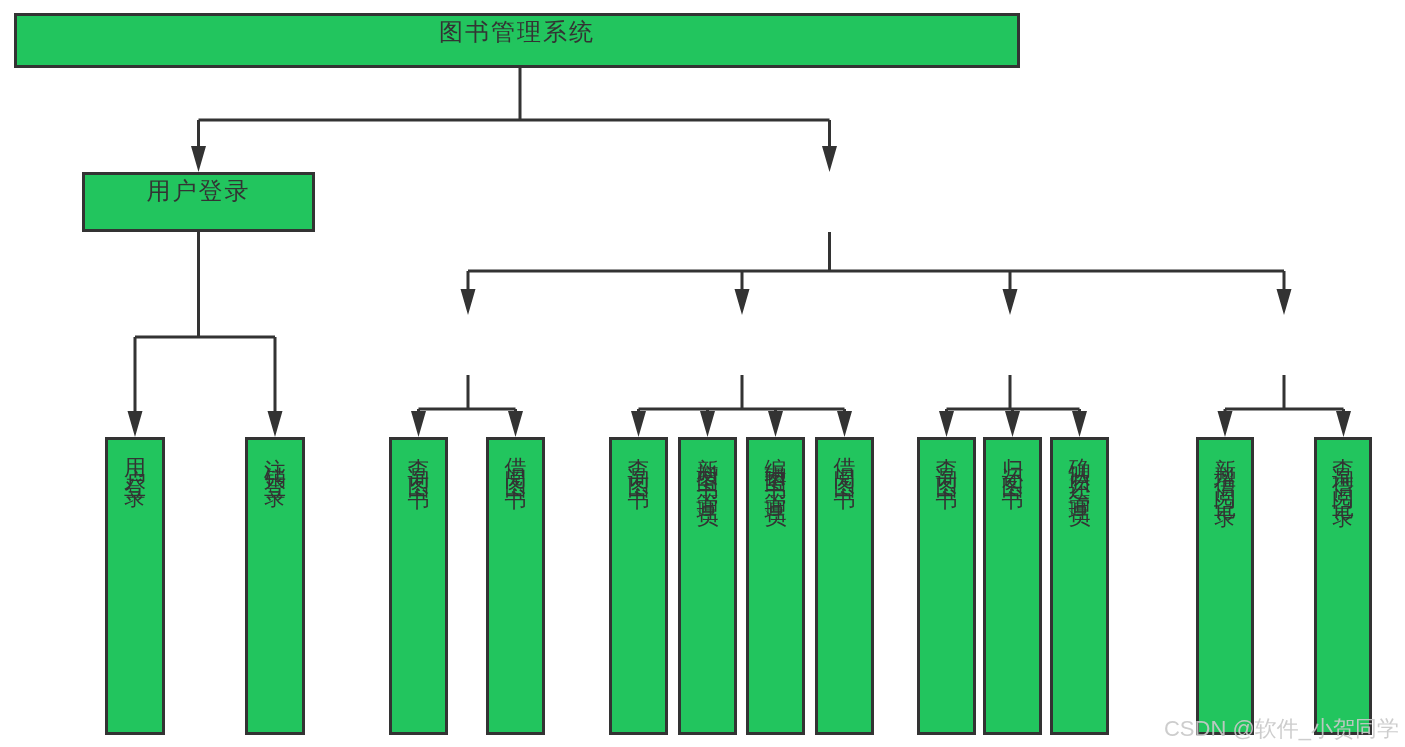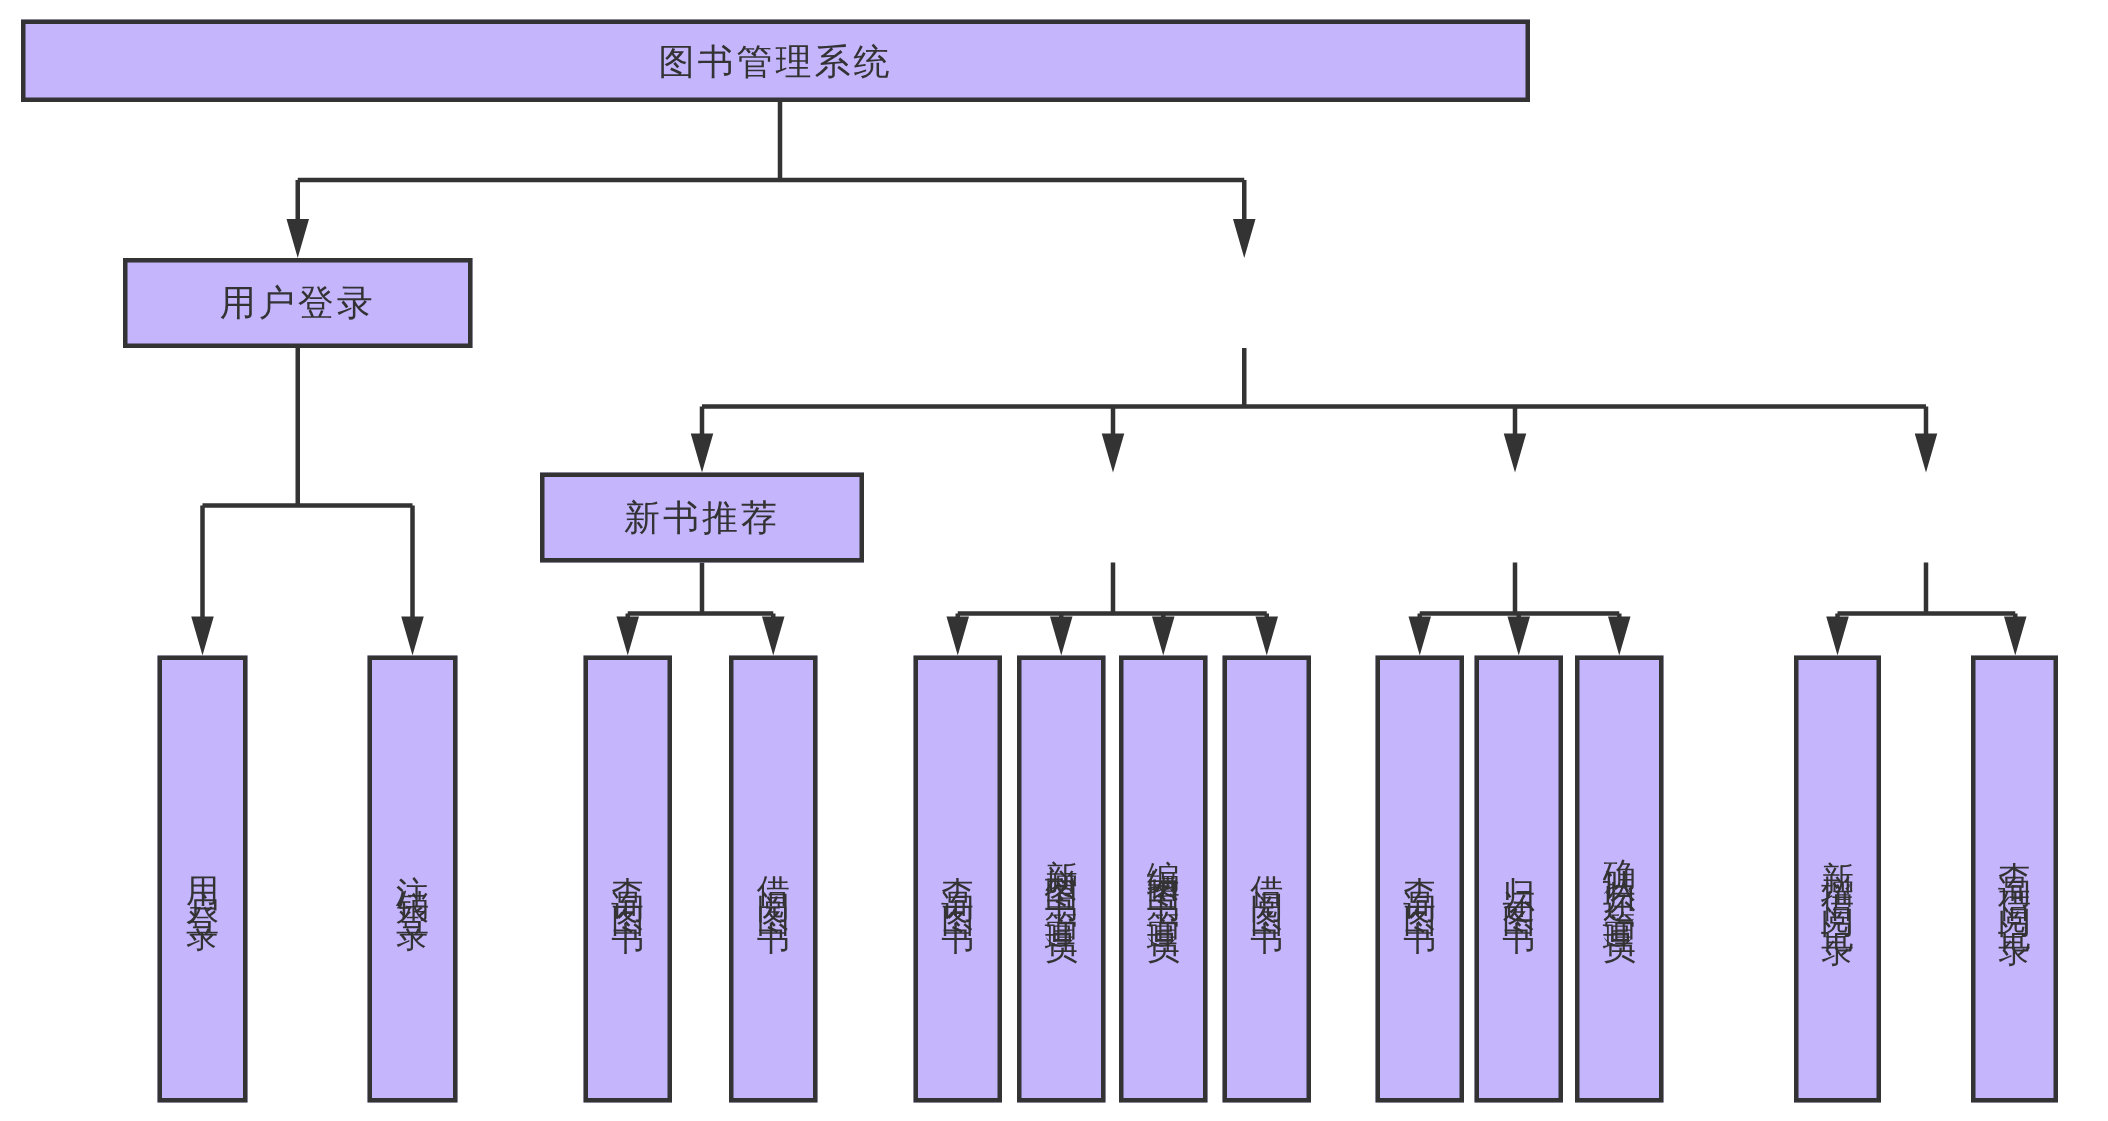--- a/index.html
+++ b/index.html
@@ -25,24 +25,24 @@
     stroke-width:3;
     fill:none;
   }
   .connectors path.heads{
     fill:var(--line);
     stroke:none;
   }
   .node{
     position:absolute;
     box-sizing:border-box;
-    background:#c4b5fd;
+    background:#22c55e;
     border:3px solid var(--line);
     display:flex;
-    align-items:center;
+    align-items:flex-start;
     justify-content:center;
     color:var(--text);
     z-index:2;
   }
   .node.h span{
     font-size:24px;
     letter-spacing:2px;
     white-space:nowrap;
   }
   .node.v span{
@@ -129,23 +129,20 @@
   </svg>
 
   <div class="node h" style="left:14px;top:13px;width:1006px;height:55px">
     <span>图书管理系统</span>
   </div>
 
   <div class="node h" style="left:82px;top:172px;width:233px;height:60px">
     <span>用户登录</span>
   </div>
 
-  <div class="node h" style="left:360px;top:315px;width:216px;height:60px">
-    <span>新书推荐</span>
-  </div>
 
   <div class="node v" style="left:105px;top:437px;width:60px;height:298px">
     <span>用户登录</span>
   </div>
   <div class="node v" style="left:245px;top:437px;width:60px;height:298px">
     <span>注销登录</span>
   </div>
 
   <div class="node v" style="left:389px;top:437px;width:59px;height:298px">
     <span>查询图书</span>
@@ -177,14 +174,15 @@
     <span>确认归还（管理员）</span>
   </div>
 
   <div class="node v" style="left:1196px;top:437px;width:58px;height:298px">
     <span>新增借阅记录</span>
   </div>
   <div class="node v" style="left:1314px;top:437px;width:58px;height:298px">
     <span>查询借阅记录</span>
   </div>
 
+  <div class="watermark">CSDN @软件_小贺同学</div>
 
 </div>
 
 </body></html>

